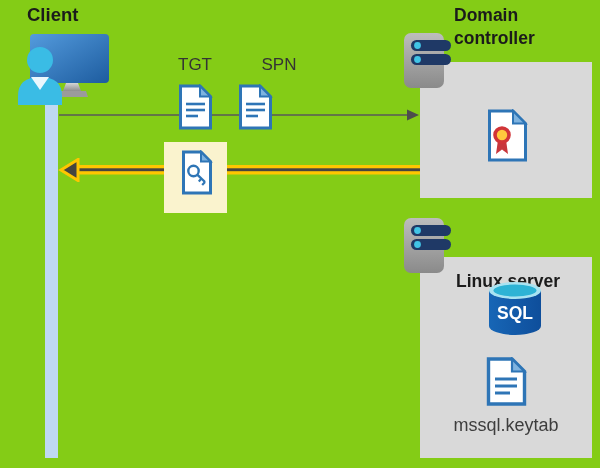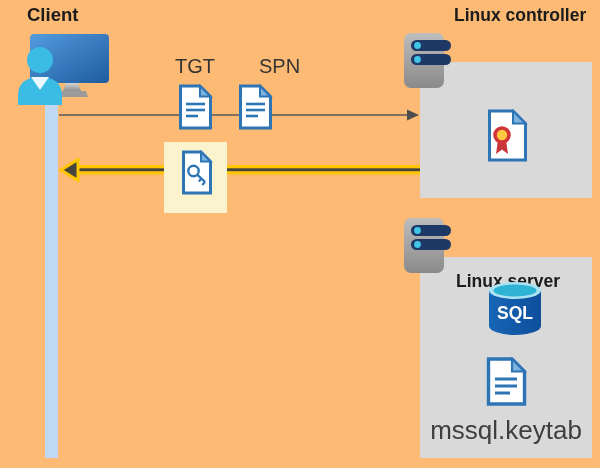--- a/index.html
+++ b/index.html
@@ -1,24 +1,24 @@
 <!DOCTYPE html>
 <html><head>
 <meta charset="utf-8">
 <style>
   html,body{margin:0;padding:0;background:#fff;}
   #canvas{
-    position:relative;width:600px;height:468px;background:#fdba74;
+    position:relative;width:600px;height:468px;background:#84cc16;
     font-family:"Liberation Sans",sans-serif;overflow:hidden;
   }
   .abs{position:absolute;}
   .box{background:#d9d9d9;}
   .heading{font-weight:bold;color:#1b1b1b;font-size:17.5px;line-height:23px;}
-  .ticket-label{font-size:20px;color:#343434;text-align:center;width:40px;}
-  .keytab{font-size:26px;color:#3e3e3e;text-align:center;width:172px;}
+  .ticket-label{font-size:17px;color:#343434;text-align:center;width:40px;}
+  .keytab{font-size:18px;color:#3e3e3e;text-align:center;width:172px;}
   .vbar{background:#bfd9f2;}
   .hl-box{background:#faf3ce;}
   svg{display:block;}
 </style>
 </head>
 <body>
 
 <div id="canvas">
 
   <div class="abs box" style="left:420px;top:62px;width:172px;height:136px;"></div>
@@ -80,21 +80,21 @@
 
   <svg class="abs" style="left:181px;top:150px;" width="32" height="45" viewBox="0 0 32 45">
     <path d="M2.5,2 H20 L29.5,11.5 V43 H2.5 Z" fill="#ffffff" stroke="#2e75b6" stroke-width="3"></path>
     <path d="M20,2 V11.5 H29.5 Z" fill="#7fb3df" stroke="#2e75b6" stroke-width="2"></path>
     <circle cx="12.5" cy="21" r="5.2" fill="none" stroke="#2e75b6" stroke-width="2.4"></circle>
     <line x1="16.5" y1="24.8" x2="24" y2="32" stroke="#2e75b6" stroke-width="2.4"></line>
     <line x1="20.5" y1="28.5" x2="17.8" y2="31.5" stroke="#2e75b6" stroke-width="2.2"></line>
     <line x1="24" y1="32" x2="21.2" y2="35" stroke="#2e75b6" stroke-width="2.2"></line>
   </svg>
 
-  <div class="abs heading" style="left:454px;top:4px;width:135px;">Linux controller</div>
+  <div class="abs heading" style="left:454px;top:4px;width:135px;">Domain controller</div>
 
   <svg class="abs" style="left:403px;top:32px;" width="50" height="57" viewBox="0 0 50 57">
     <defs>
       <linearGradient id="srv1" x1="0" y1="0" x2="0" y2="1">
         <stop offset="0" stop-color="#bdbdbd"></stop>
           <stop offset="1" stop-color="#8a8a8a"></stop>
       </linearGradient>
     </defs>
     <rect x="1" y="1" width="40" height="55" rx="7" fill="url(#srv1)"></rect>
     <rect x="8" y="8" width="40" height="11" rx="5.5" fill="#1f3966"></rect>

